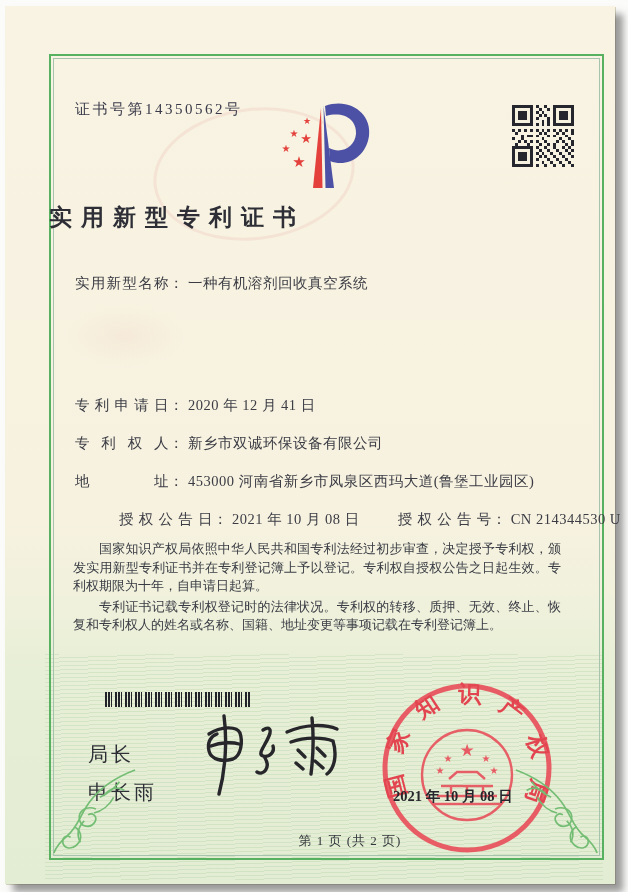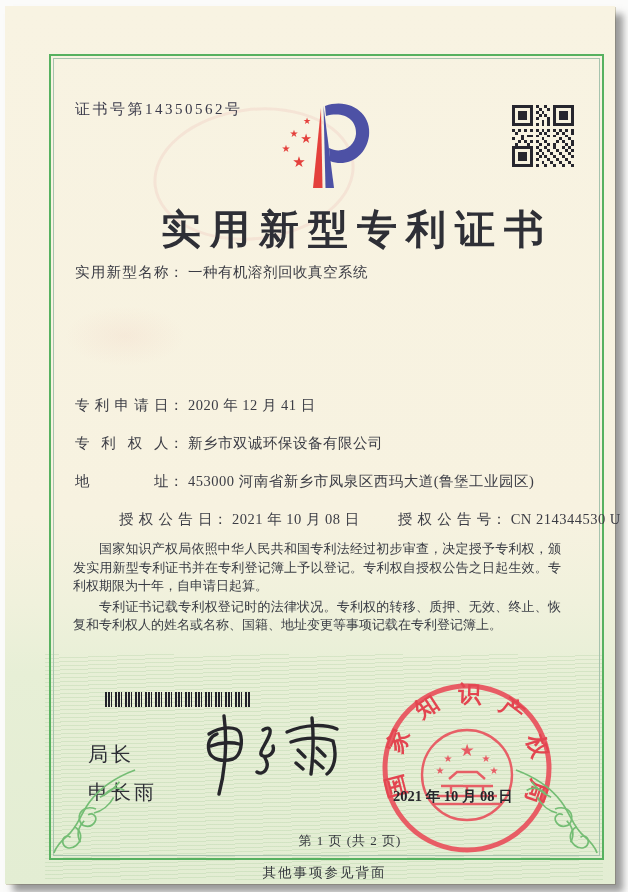--- a/index.html
+++ b/index.html
@@ -13,21 +13,21 @@
     background:repeating-linear-gradient(178deg,rgba(118,176,108,.17) 0 1px,rgba(0,0,0,0) 1px 4px);}
   
   #watermark{position:absolute;left:148px;top:102px;width:196px;height:126px;border:3px solid rgba(228,140,140,.14);
     border-radius:50%;transform:rotate(-7deg);}
   #watermark2{position:absolute;left:60px;top:300px;width:120px;height:60px;border-radius:50%;
     background:radial-gradient(closest-side,rgba(230,160,150,.10),rgba(230,160,150,0));}
   
   #frame{position:absolute;left:44px;top:48px;width:551px;height:802px;border:2px solid #57b160;}
   #frame .inner{position:absolute;inset:2px;border:1px solid #a6c3ae;}
   #certno{left:70px;top:94px;font-size:15px;letter-spacing:2.5px;color:#3a3a4a;}
-  #title{left:44px;top:196px;width:504px;text-align:right;font-size:40px;font-weight:600;
+  #title{left:44px;top:196px;width:504px;text-align:left;font-size:23px;font-weight:600;
     letter-spacing:9px;color:#2e2f36;}
   .frow{position:absolute;left:70px;font-size:14.5px;color:#3b3c44;white-space:nowrap;letter-spacing:.5px;}
   .flabel{display:inline-block;width:94px;text-align:justify;text-align-last:justify;}
   .fvalue{margin-left:4px;}
   .pair2{margin-left:38px;}
   #paras{left:68px;top:534px;width:488px;font-size:13px;line-height:18.6px;color:#393c44;text-align:justify;}
   #paras p{margin:0 0 2px 0;text-indent:2em;}
   #barcode{left:100px;top:686px;width:146px;height:15px;
     background:repeating-linear-gradient(90deg,#23232a 0 2px,transparent 2px 3px,#23232a 3px 5px,transparent 5px 6px,#23232a 6px 7px,transparent 7px 10px);}
   .signer{position:absolute;left:83px;font-size:20px;color:#2e2f36;letter-spacing:3px;}
@@ -80,21 +80,21 @@
     <g fill="#26262e">
       <rect x="2" y="2" width="3" height="3"></rect>
         <rect x="16" y="2" width="3" height="3"></rect>
         <rect x="2" y="16" width="3" height="3"></rect>
       <path d="M8 0h1v1h-1zM11 0h1v1h-1zM9 1h1v1h-1zM12 1h1v1h-1zM8 2h1v1h-1zM10 2h1v1h-1zM9 3h1v1h-1zM11 3h1v1h-1zM8 4h1v1h-1zM12 4h1v1h-1zM10 5h1v1h-1zM12 5h1v1h-1zM8 6h1v1h-1zM10 6h1v1h-1zM12 6h1v1h-1zM6 8h1v1h-1zM6 10h1v1h-1zM6 12h1v1h-1zM0 8h1v1h-1zM2 8h1v1h-1zM4 8h1v1h-1zM1 9h1v1h-1zM3 10h1v1h-1zM5 10h1v1h-1zM0 11h1v1h-1zM3 11h1v1h-1zM2 12h1v1h-1zM4 12h1v1h-1zM1 13h1v1h-1zM5 13h1v1h-1zM8 8h1v1h-1zM10 8h1v1h-1zM12 8h1v1h-1zM9 9h1v1h-1zM11 9h1v1h-1zM8 10h1v1h-1zM12 10h1v1h-1zM10 11h1v1h-1zM8 12h1v1h-1zM11 12h1v1h-1zM9 13h1v1h-1zM12 13h1v1h-1zM14 8h1v1h-1zM16 8h1v1h-1zM18 8h1v1h-1zM20 8h1v1h-1zM15 9h1v1h-1zM17 9h1v1h-1zM20 9h1v1h-1zM14 10h1v1h-1zM18 10h1v1h-1zM16 11h1v1h-1zM19 11h1v1h-1zM15 12h1v1h-1zM17 12h1v1h-1zM20 12h1v1h-1zM14 13h1v1h-1zM18 13h1v1h-1zM20 13h1v1h-1zM8 14h1v1h-1zM11 14h1v1h-1zM14 14h1v1h-1zM17 14h1v1h-1zM19 14h1v1h-1zM9 15h1v1h-1zM12 15h1v1h-1zM15 15h1v1h-1zM18 15h1v1h-1zM20 15h1v1h-1zM8 16h1v1h-1zM10 16h1v1h-1zM13 16h1v1h-1zM16 16h1v1h-1zM19 16h1v1h-1zM9 17h1v1h-1zM11 17h1v1h-1zM14 17h1v1h-1zM17 17h1v1h-1zM20 17h1v1h-1zM8 18h1v1h-1zM12 18h1v1h-1zM15 18h1v1h-1zM18 18h1v1h-1zM10 19h1v1h-1zM13 19h1v1h-1zM16 19h1v1h-1zM19 19h1v1h-1zM8 20h1v1h-1zM11 20h1v1h-1zM14 20h1v1h-1zM17 20h1v1h-1zM20 20h1v1h-1z"></path>
     </g>
   </svg>
 
   <div id="title" class="abs">实用新型专利证书</div>
 
-  <div class="frow" style="top:257px;">
+  <div class="frow" style="top:268px;">
     <span class="flabel">实用新型名称</span><span>：</span><span class="fvalue">一种有机溶剂回收真空系统</span>
   </div>
   <div class="frow" style="top:390px;">
     <span class="flabel">专利申请日</span><span>：</span><span class="fvalue">2020 年 12 月 41 日</span>
   </div>
   <div class="frow" style="top:428px;">
     <span class="flabel">专利权人</span><span>：</span><span class="fvalue">新乡市双诚环保设备有限公司</span>
   </div>
   <div class="frow" style="top:466px;">
     <span class="flabel">地址</span><span>：</span><span class="fvalue">453000 河南省新乡市凤泉区西玛大道(鲁堡工业园区)</span>
@@ -171,15 +171,14 @@
     <path d="M86 2 C70 8 52 18 40 34 C30 47 28 60 16 70 C9 76 5 81 3 87"></path>
     <path d="M46 42 C36 38 28 44 29 52 C30 61 41 62 45 55 C48 49 42 45 38 48"></path>
     <path d="M24 60 C31 64 33 73 26 79 C20 84 12 82 12 75 C12 70 17 68 20 71"></path>
     <path d="M56 26 C62 20 70 19 75 23"></path>
     <path d="M34 54 C28 60 26 68 30 76"></path>
     <path d="M64 30 C60 38 52 44 44 46"></path>
     <path d="M70 14 C64 22 58 26 50 30"></path>
   </svg>
 
   <div id="pageno" class="abs">第 1 页 (共 2 页)</div>
-  <div id="backnote" class="abs">其他事项参见背面</div>
 
 </div>
 
 </body></html>

